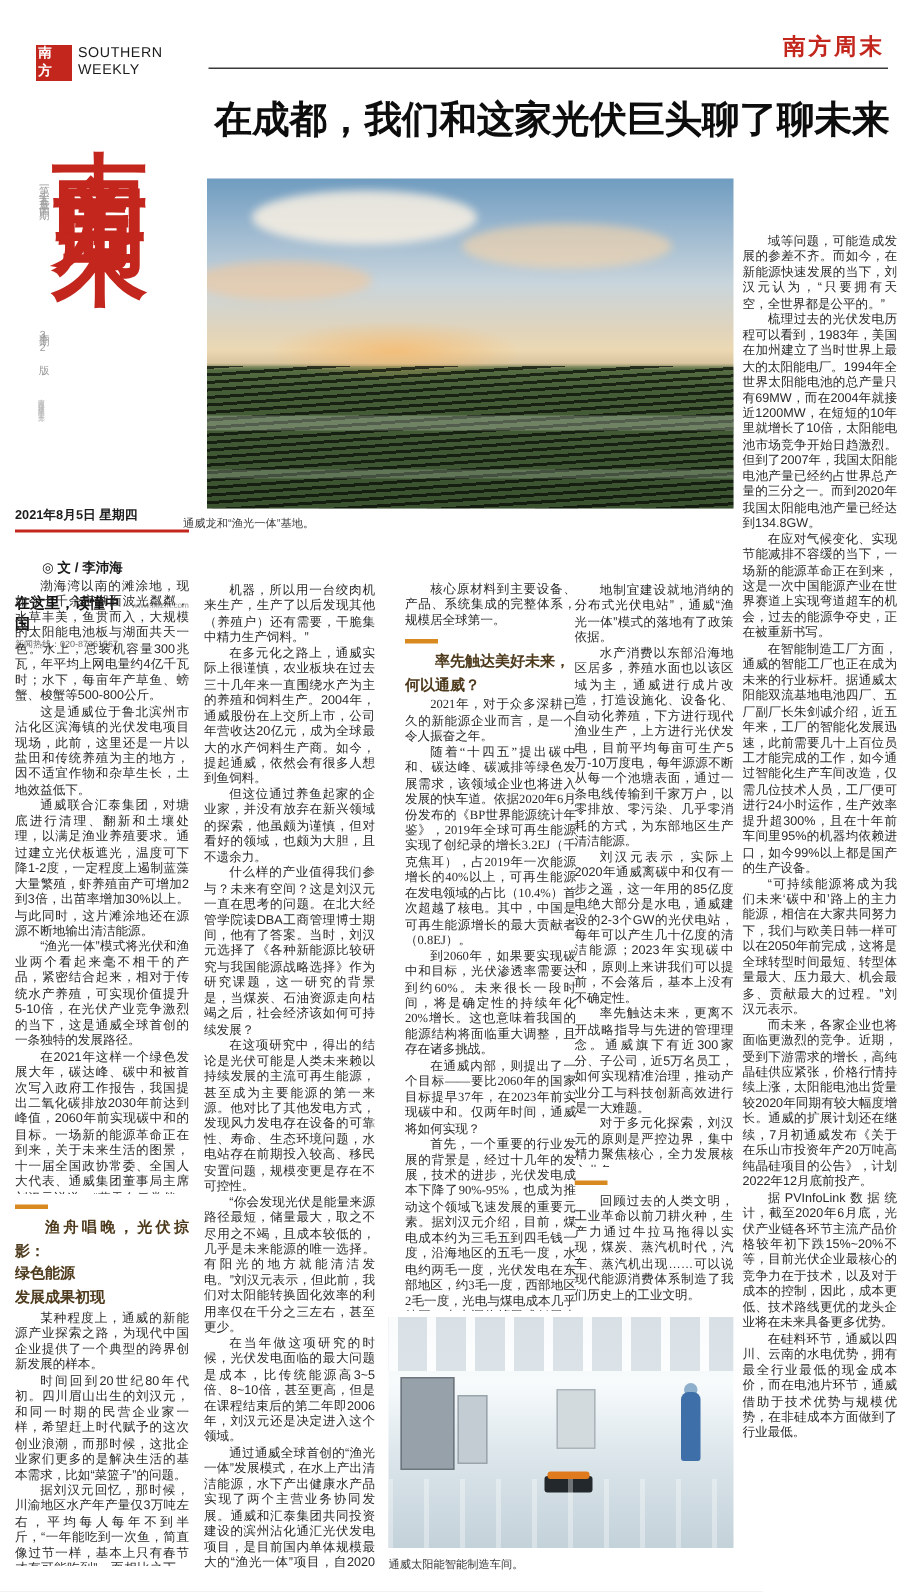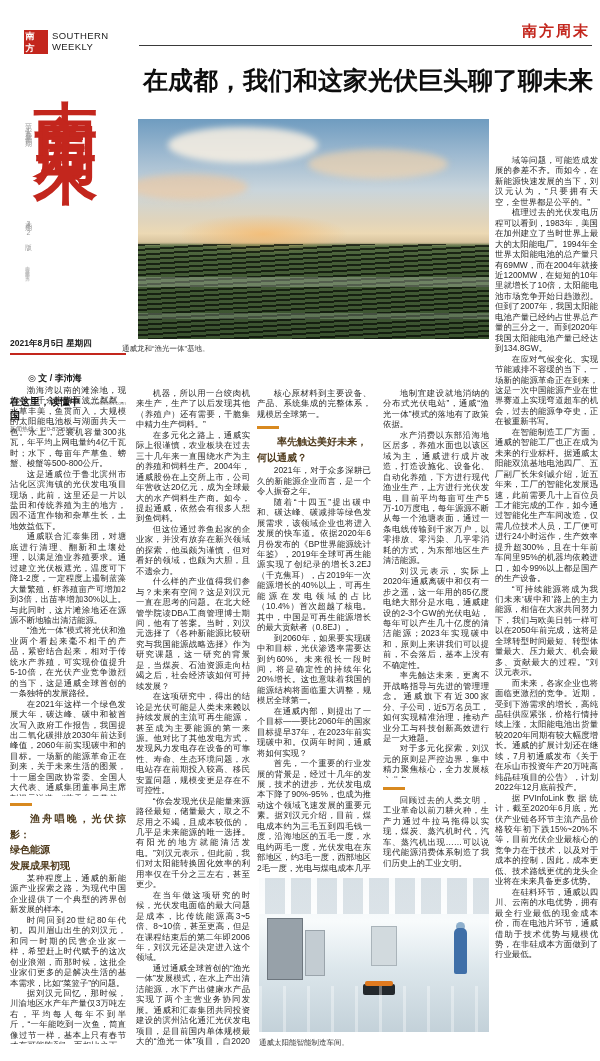--- a/index.html
+++ b/index.html
@@ -74,21 +74,21 @@
   .col p{margin:0;text-align:justify;text-indent:2em;}
   .para{font-size:8.4px;line-height:10.45px;color:#2a2a2a;}
   .ni{text-indent:0;}
   .byline{font-size:9px;font-weight:bold;color:#1a1a1a;margin:0 0 6px 0;text-indent:0;}
   .subhead-bar{width:22px;height:3px;background:#d8891f;margin:7px 0 5px 0;}
   .subhead{font-weight:bold;font-size:10px;line-height:15.5px;color:#4e3a1c;
            white-space:pre-line;margin:0 0 5px 0;text-indent:0;text-align:left;}
   .c-intro1{left:10px;top:372px;width:116px;height:424px;}
   .c-intro2{left:10px;top:796px;width:116px;height:248px;}
   .c1{left:136px;top:388px;width:114px;height:658px;}
-  .c2{left:257px;top:388px;width:114px;height:486px;}
+  .c2{left:270px;top:388px;width:114px;height:486px;font-family:Liberation Serif, serif;}
   .c3a{left:383px;top:388px;width:106px;height:390px;}
   .c3b{left:383px;top:780px;width:106px;height:94px;}
   .c4{left:495px;top:110px;width:103px;height:942px;margin-top:45px;}
 </style>
 </head>
 <body>
 
 <div class="page">
 
   <div class="logo-row">
@@ -162,21 +162,21 @@
   </div>
 
   <div class="col c2">
     <p class="para ni">核心原材料到主要设备、产品、系统集成的完整体系，规模居全球第一。</p>
     <div class="subhead-bar"></div>
     <p class="subhead">率先触达美好未来，
 何以通威？</p>
     <div>
         <p class="para">2021年，对于众多深耕已久的新能源企业而言，是一个令人振奋之年。</p>
         <p class="para">随着“十四五”提出碳中和、碳达峰、碳减排等绿色发展需求，该领域企业也将进入发展的快车道。依据2020年6月份发布的《BP世界能源统计年鉴》，2019年全球可再生能源实现了创纪录的增长3.2EJ（千克焦耳），占2019年一次能源增长的40%以上，可再生能源在发电领域的占比（10.4%）首次超越了核电。其中，中国是可再生能源增长的最大贡献者（0.8EJ）。</p>
-        <p class="para">到2060年，如果要实现碳中和目标，光伏渗透率需要达到约60%。未来很长一段时间，将是确定性的持续年化20%增长。这也意味着我国的能源结构将面临重大调整，规模居全球第一。</p>
+        <p class="para">到2060年，如果要实现碳中和目标，光伏渗透率需要达到约60%。未来很长一段时间，将是确定性的持续年化20%增长。这也意味着我国的能源结构将面临重大调整，且存在诸多挑战。</p>
         <p class="para">在通威内部，则提出了一个目标——要比2060年的国家目标提早37年，在2023年前实现碳中和。仅两年时间，通威将如何实现？</p>
         <p class="para">首先，一个重要的行业发展的背景是，经过十几年的发展，技术的进步，光伏发电成本下降了90%-95%，也成为推动这个领域飞速发展的重要元素。据刘汉元介绍，目前，煤电成本约为三毛五到四毛钱一度，沿海地区的五毛一度，水电约两毛一度，光伏发电在东部地区，约3毛一度，西部地区2毛一度，光电与煤电成本几乎持平，未来还将等于或低于水电，成为各能源来源中最便宜的能源生产和供应方式。</p>
       </div>
   </div>
 
   <div class="col c3a">
     <div>
         <p class="para ni">地制宜建设就地消纳的分布式光伏电站”，通威“渔光一体”模式的落地有了政策依据。</p>
         <p class="para">水产消费以东部沿海地区居多，养殖水面也以该区域为主，通威进行成片改造，打造设施化、设备化、自动化养殖，下方进行现代渔业生产，上方进行光伏发电，目前平均每亩可生产5万-10万度电，每年源源不断从每一个池塘表面，通过一条电线传输到千家万户，以零排放、零污染、几乎零消耗的方式，为东部地区生产清洁能源。</p>
         <p class="para">刘汉元表示，实际上2020年通威离碳中和仅有一步之遥，这一年用的85亿度电绝大部分是水电，通威建设的2-3个GW的光伏电站，每年可以产生几十亿度的清洁能源；2023年实现碳中和，原则上来讲我们可以提前，不会落后，基本上没有不确定性。</p>

